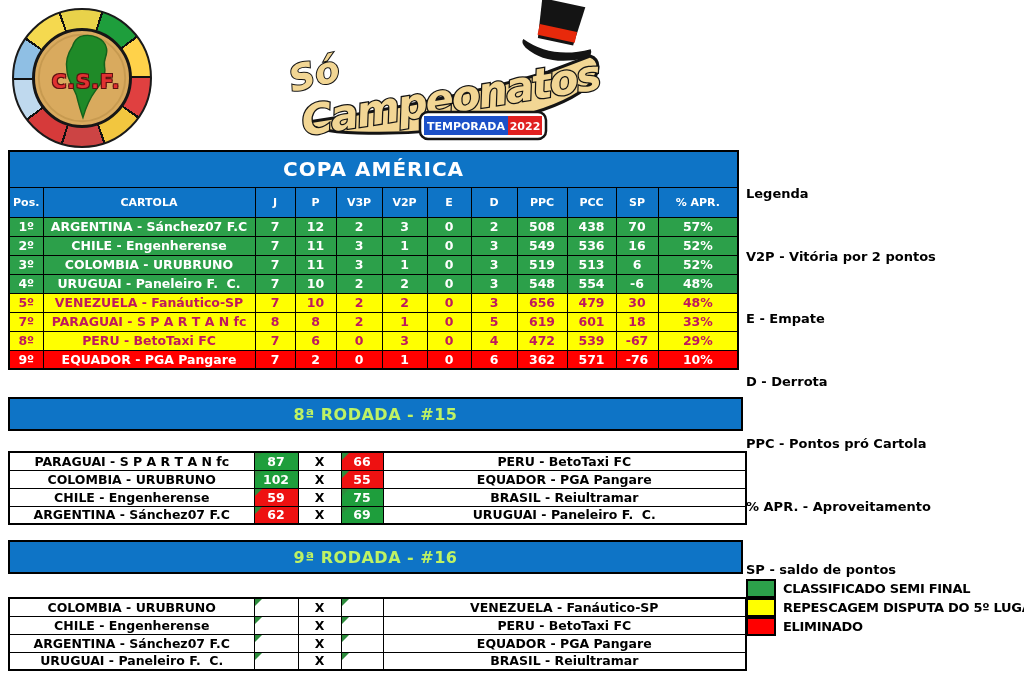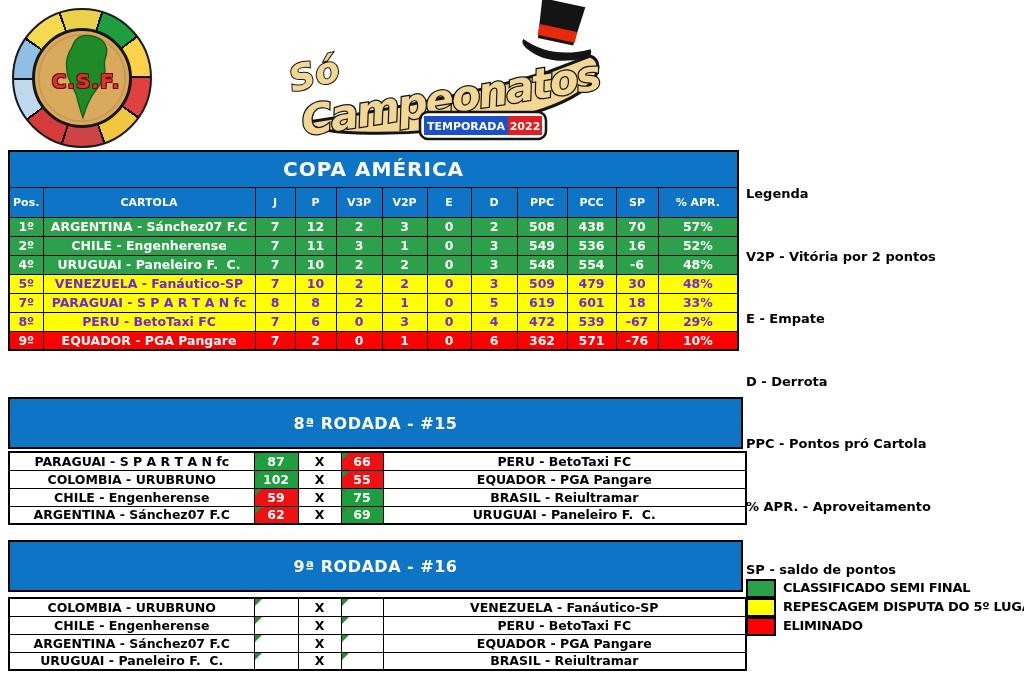--- a/index.html
+++ b/index.html
@@ -47,43 +47,43 @@
     text-shadow:-1px -1px 0 #5c1010,1px -1px 0 #5c1010,-1px 1px 0 #5c1010,1px 1px 0 #5c1010;
     padding-left:8px;
   }
 
   
   #sc-logo{left:248px;top:0;width:360px;height:152px;}
 
   
   #legend{left:746px;top:141px;width:278px;font-size:13px;line-height:18.6px;}
   .legend-line{white-space:nowrap;margin-top:44px;}
-  .swatch-row{display:flex;align-items:center;height:19px;}
+  .swatch-row{display:flex;align-items:flex-end;height:19px;}
   .swatch{width:30px;height:19px;border:2px solid #000;margin-right:7px;flex:0 0 auto;}
   .swatch.green{background:var(--row-green);}
   .swatch.yellow{background:var(--row-yellow);}
   .swatch.red{background:var(--row-red);}
   .swatch-label{white-space:nowrap;letter-spacing:-0.3px;font-size:13px;}
 
   
   #standings{left:8px;top:150px;border-radius:10px;}
   table{border-collapse:collapse;table-layout:fixed;background:#fff;}
   #standings-table{width:729px;border:2px solid #000;}
   #standings-table td,#standings-table th{border:1px solid #000;padding:0;text-align:center;overflow:hidden;}
   .st-title{background:var(--blue);color:#fff;font-size:20px;height:36px;letter-spacing:1px;}
   .st-h{background:var(--blue);color:#fff;font-size:11px;height:30px;}
   .st-row td{height:19px;font-size:12.5px;white-space:pre;}
   .row-green td{background:var(--row-green);color:#fff;}
-  .row-yellow td{background:var(--row-yellow);color:#6d28d9;}
+  .row-yellow td{background:var(--row-yellow);color:#be185d;}
   .row-red td{background:var(--row-red);color:#fff;}
 
   
   .banner{
-    left:8px;width:735px;height:52px;background:var(--blue);border:2px solid #000;
-    color:#ffffff;display:flex;align-items:center;justify-content:center;
+    left:8px;width:735px;height:34px;background:var(--blue);border:2px solid #000;
+    color:#bef264;display:flex;align-items:center;justify-content:center;
     font-size:16px;letter-spacing:0.5px;
   }
   #banner-8{top:397px;}
   #banner-9{top:540px;text-align:center;}
 
   
   .fx-table{width:737px;border:2px solid #000;}
   .fx-table td{border:1px solid #000;padding:0;text-align:center;height:18px;font-size:12.5px;overflow:hidden;}
   .fx-team{white-space:pre;background:#fff;color:#000;}
   .fx-score{position:relative;color:#fff;}
@@ -213,20 +213,34 @@
           <td class="st-num">3</td>
           <td class="st-num">1</td>
           <td class="st-num">0</td>
           <td class="st-num">3</td>
           <td class="st-num">549</td>
           <td class="st-num">536</td>
           <td class="st-num">16</td>
           <td class="st-num">52%</td>
         </tr>
         <tr class="st-row row-green">
+          <td class="st-pos">3º</td>
+          <td class="st-team">COLOMBIA - URUBRUNO</td>
+          <td class="st-num">7</td>
+          <td class="st-num">11</td>
+          <td class="st-num">3</td>
+          <td class="st-num">1</td>
+          <td class="st-num">0</td>
+          <td class="st-num">3</td>
+          <td class="st-num">519</td>
+          <td class="st-num">513</td>
+          <td class="st-num">6</td>
+          <td class="st-num">52%</td>
+        </tr>
+        <tr class="st-row row-green">
           <td class="st-pos">4º</td>
           <td class="st-team">URUGUAI - Paneleiro F.  C.</td>
           <td class="st-num">7</td>
           <td class="st-num">10</td>
           <td class="st-num">2</td>
           <td class="st-num">2</td>
           <td class="st-num">0</td>
           <td class="st-num">3</td>
           <td class="st-num">548</td>
           <td class="st-num">554</td>
@@ -235,21 +249,21 @@
         </tr>
         <tr class="st-row row-yellow">
           <td class="st-pos">5º</td>
           <td class="st-team">VENEZUELA - Fanáutico-SP</td>
           <td class="st-num">7</td>
           <td class="st-num">10</td>
           <td class="st-num">2</td>
           <td class="st-num">2</td>
           <td class="st-num">0</td>
           <td class="st-num">3</td>
-          <td class="st-num">509</td>
+          <td class="st-num">656</td>
           <td class="st-num">479</td>
           <td class="st-num">30</td>
           <td class="st-num">48%</td>
         </tr>
         <tr class="st-row row-yellow">
           <td class="st-pos">7º</td>
           <td class="st-team">PARAGUAI - S P A R T A N fc</td>
           <td class="st-num">8</td>
           <td class="st-num">8</td>
           <td class="st-num">2</td>

